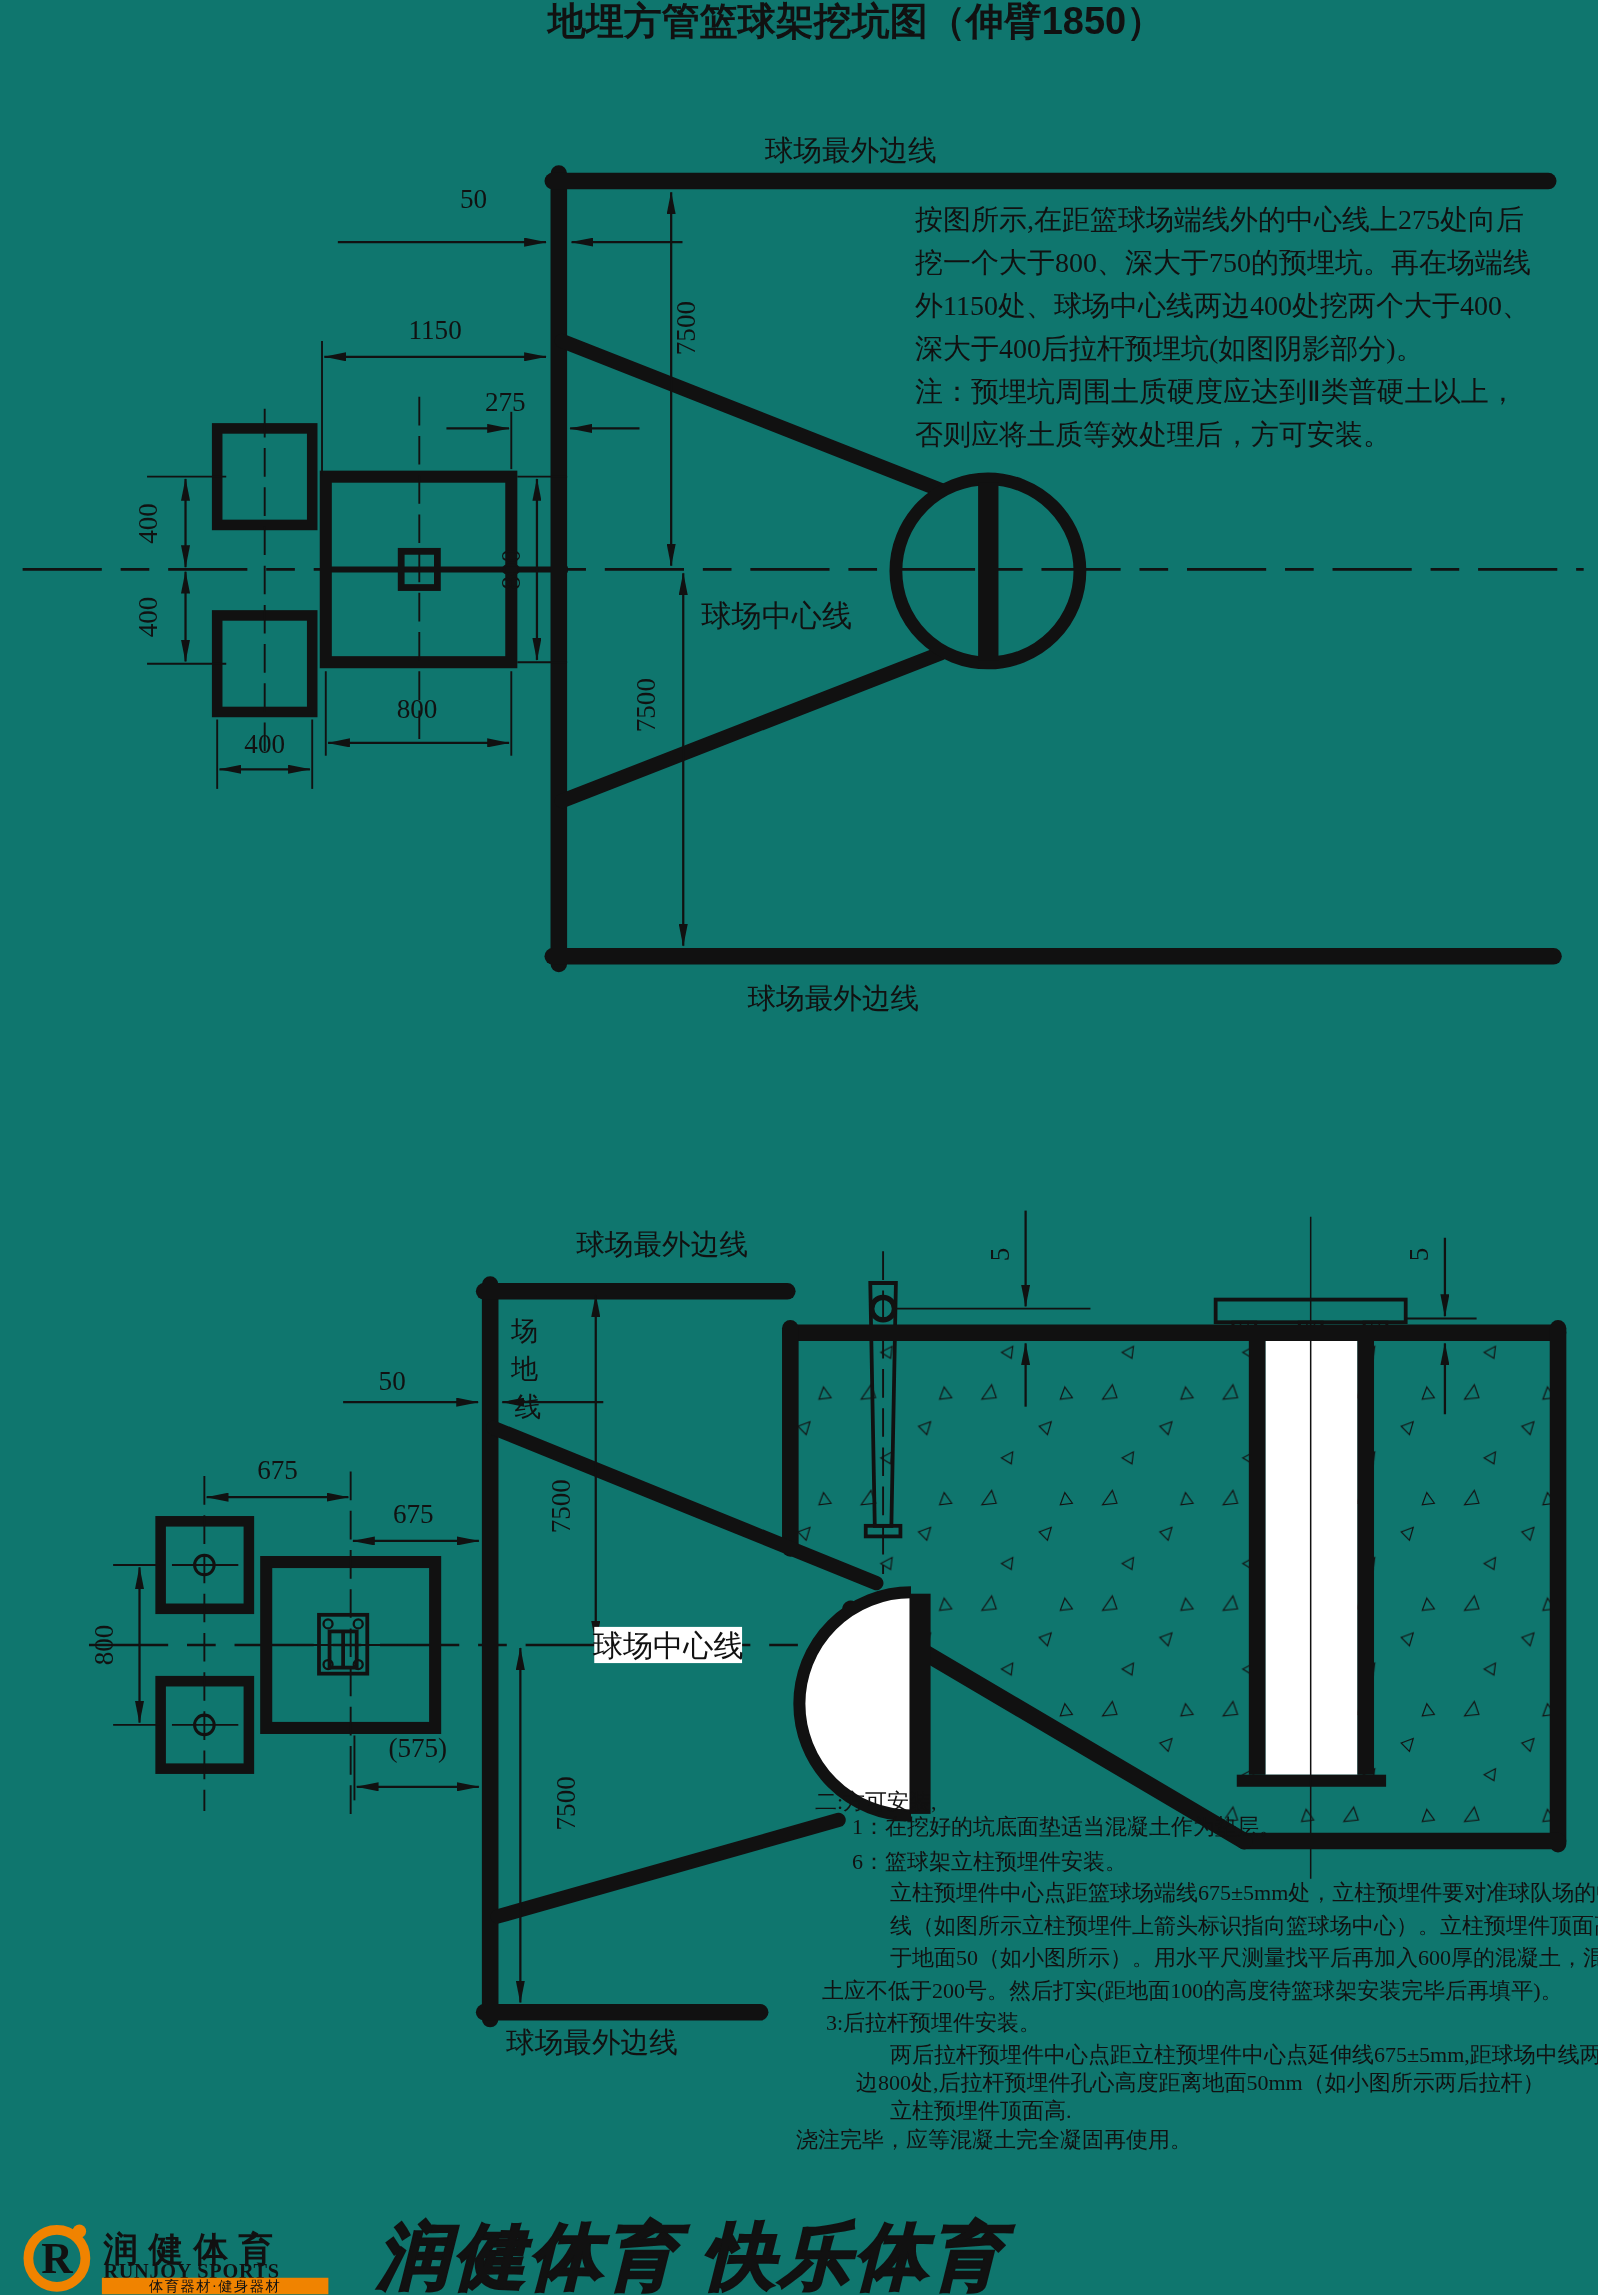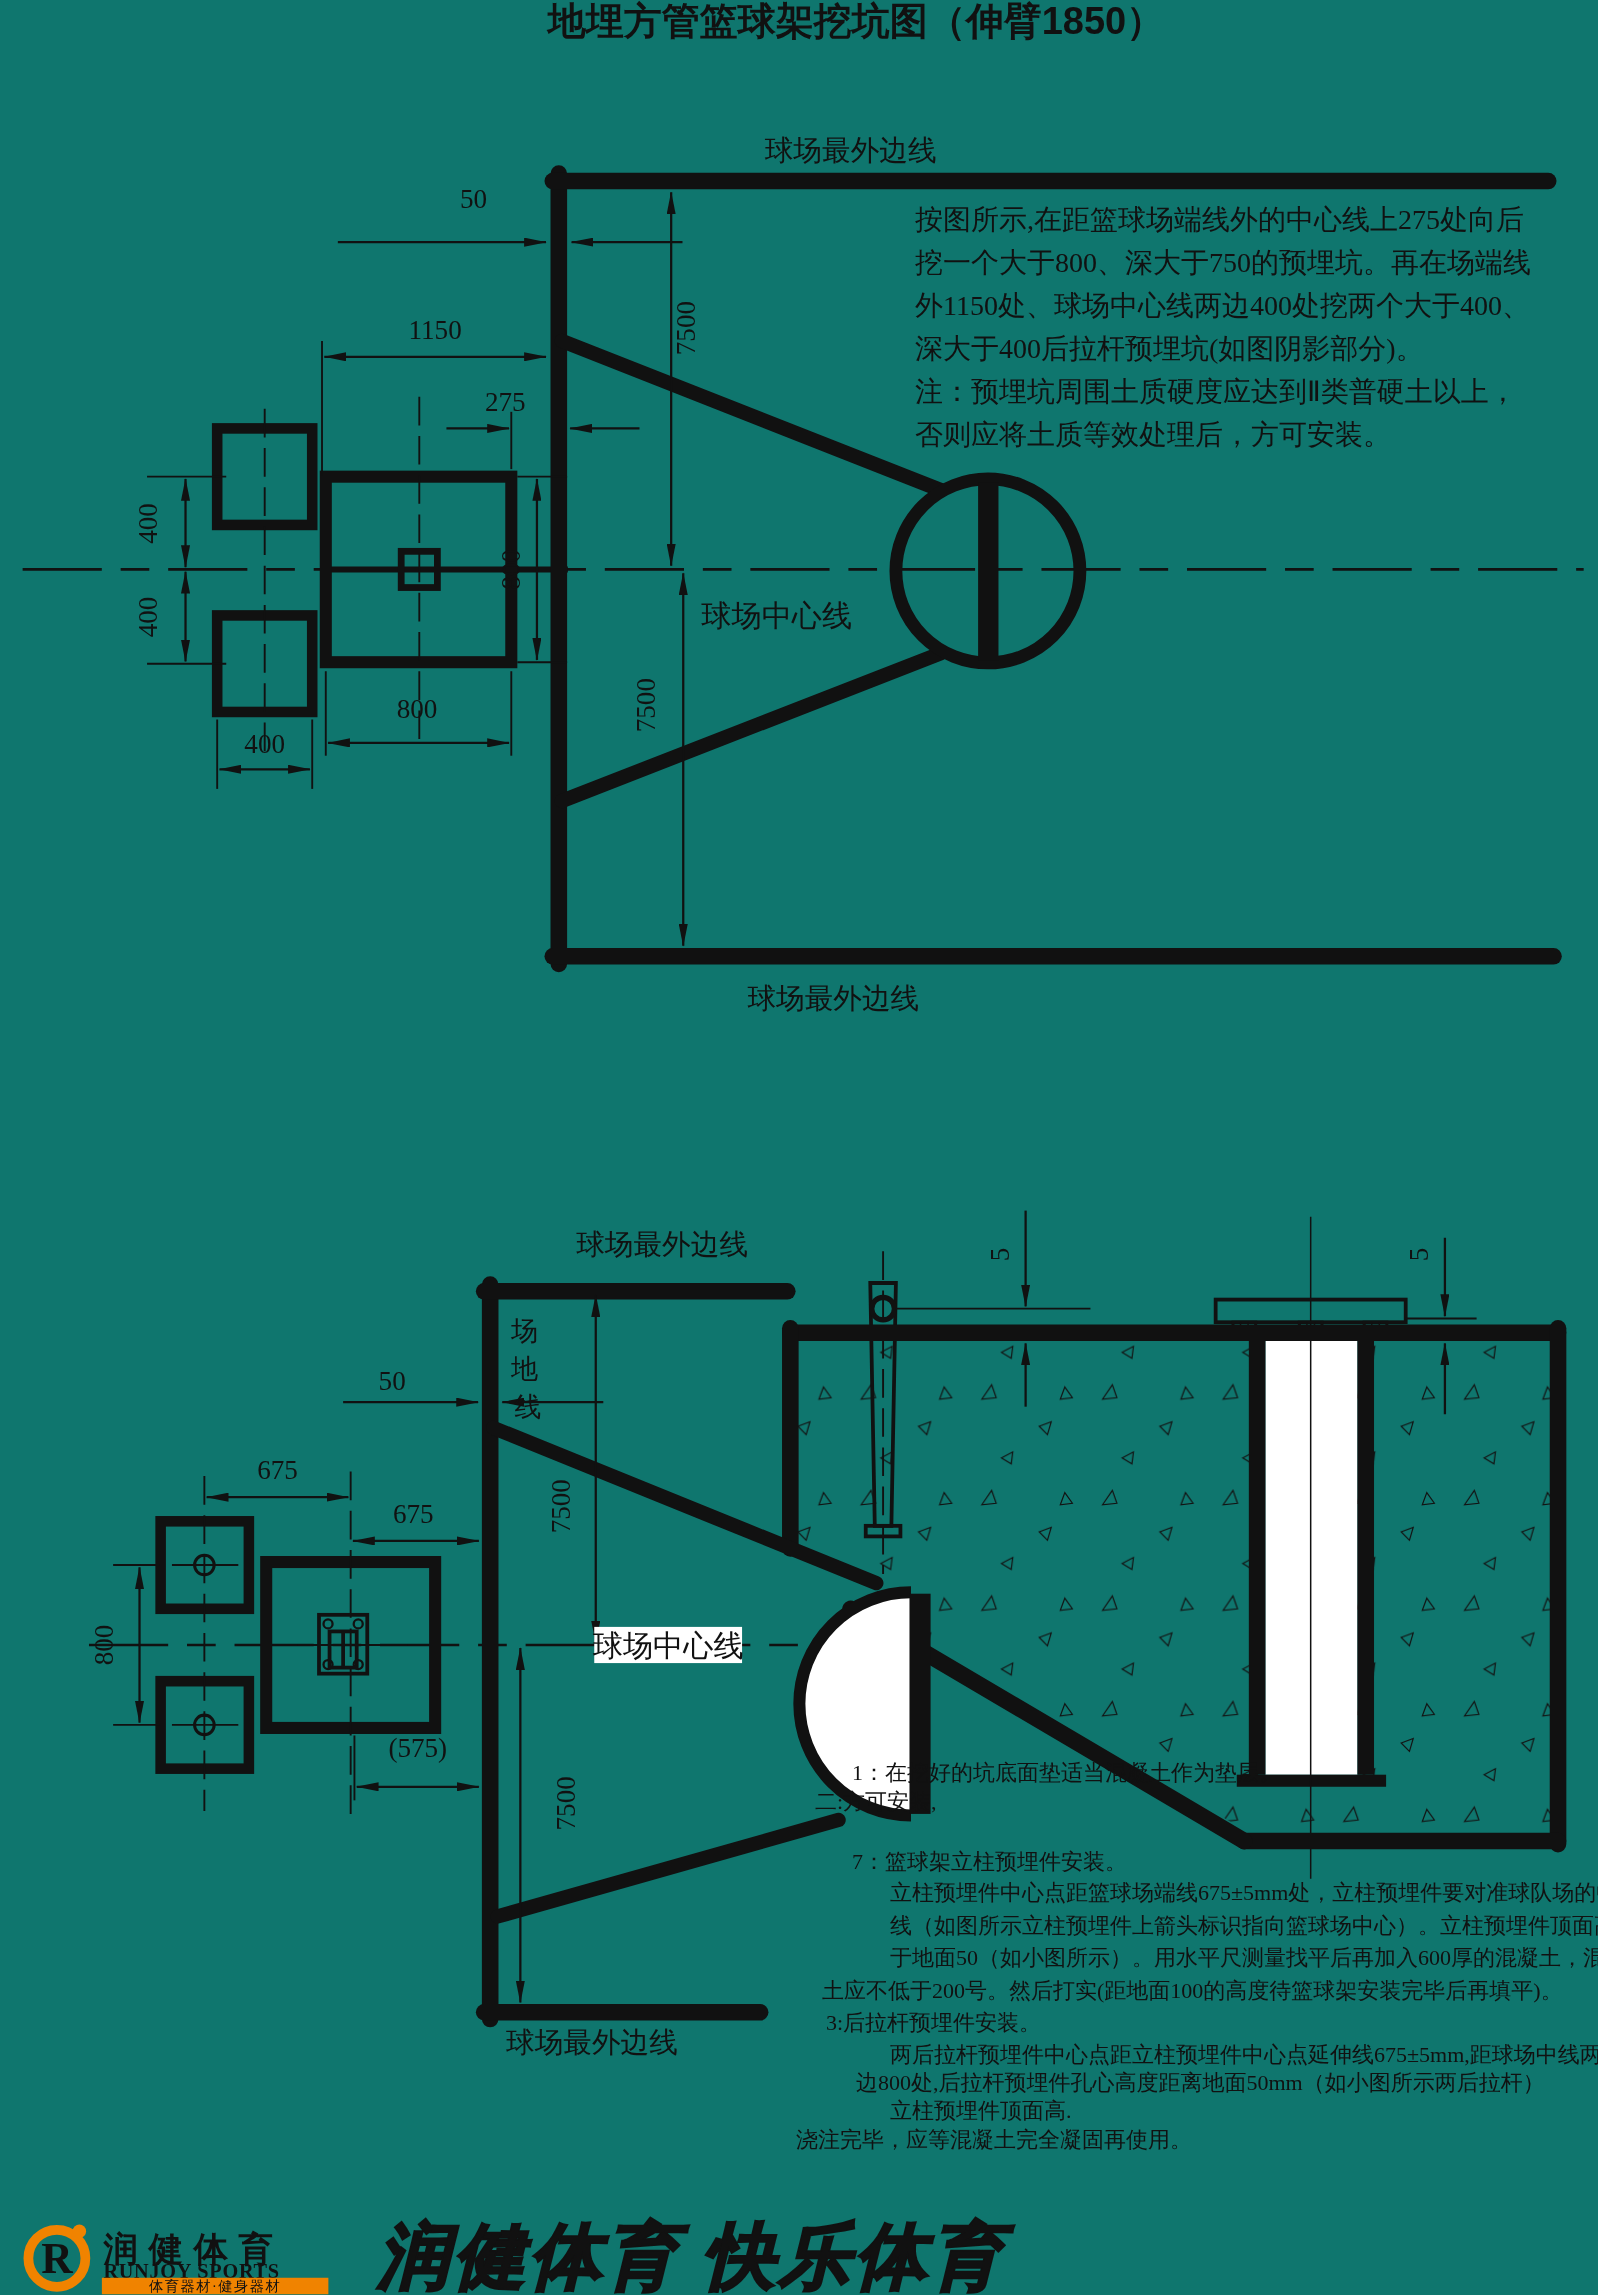--- a/index.html
+++ b/index.html
@@ -298,22 +298,22 @@
       <tspan x="700" y="1826">地</tspan>
       <tspan x="700" y="1876">线</tspan>
     </text>
     <rect x="788" y="2156" width="196" height="48" fill="#fff"></rect>
     <text class="cll" x="886" y="2194">球场中心线</text>
     <text class="lbl" x="785" y="2720">球场最外边线</text>
   </svg>
 
   <div>
     <div class="n2line" style="left:815px;top:1787px">二:方可安装,</div>
-    <div class="n2line" style="left:852px;top:1758px">1：在挖好的坑底面垫适当混凝土作为垫层。</div>
-    <div class="n2line" style="left:852px;top:1847px">7：篮球架立柱预埋件安装。</div>
+    <div class="n2line" style="left:852px;top:1812px">1：在挖好的坑底面垫适当混凝土作为垫层。</div>
+    <div class="n2line" style="left:852px;top:1847px">6：篮球架立柱预埋件安装。</div>
     <div class="n2line" style="left:890px;top:1878px">立柱预埋件中心点距篮球场端线675±5mm处，立柱预埋件要对准球队场的中</div>
     <div class="n2line" style="left:890px;top:1911px">线（如图所示立柱预埋件上箭头标识指向篮球场中心）。立柱预埋件顶面高</div>
     <div class="n2line" style="left:890px;top:1943px">于地面50（如小图所示）。用水平尺测量找平后再加入600厚的混凝土，混凝</div>
     <div class="n2line" style="left:822px;top:1976px">土应不低于200号。然后打实(距地面100的高度待篮球架安装完毕后再填平)。</div>
     <div class="n2line" style="left:826px;top:2008px">3:后拉杆预埋件安装。</div>
     <div class="n2line" style="left:890px;top:2040px">两后拉杆预埋件中心点距立柱预埋件中心点延伸线675±5mm,距球场中线两</div>
     <div class="n2line" style="left:856px;top:2068px">边800处,后拉杆预埋件孔心高度距离地面50mm（如小图所示两后拉杆）</div>
     <div class="n2line" style="left:890px;top:2096px">立柱预埋件顶面高.</div>
     <div class="n2line" style="left:796px;top:2125px">浇注完毕，应等混凝土完全凝固再使用。</div>
   </div>

